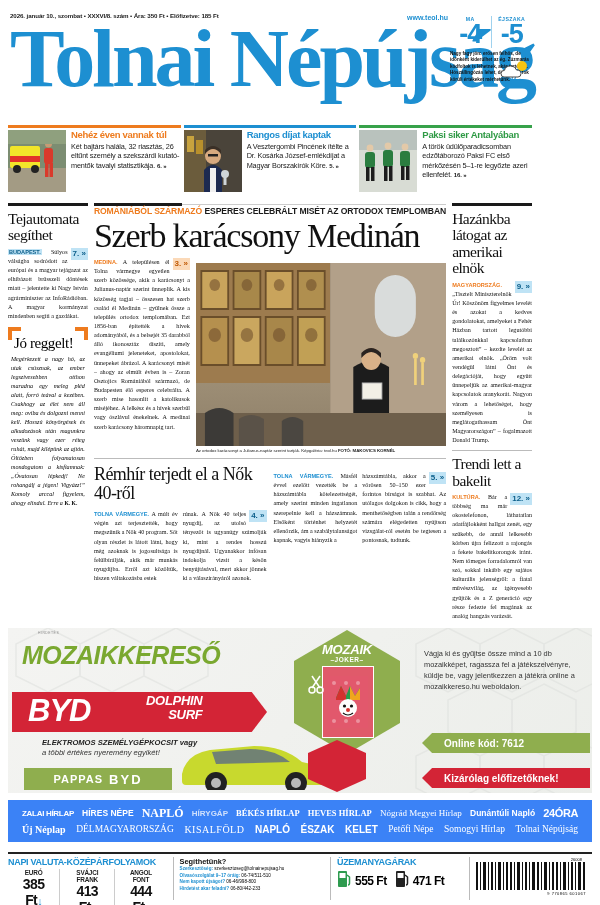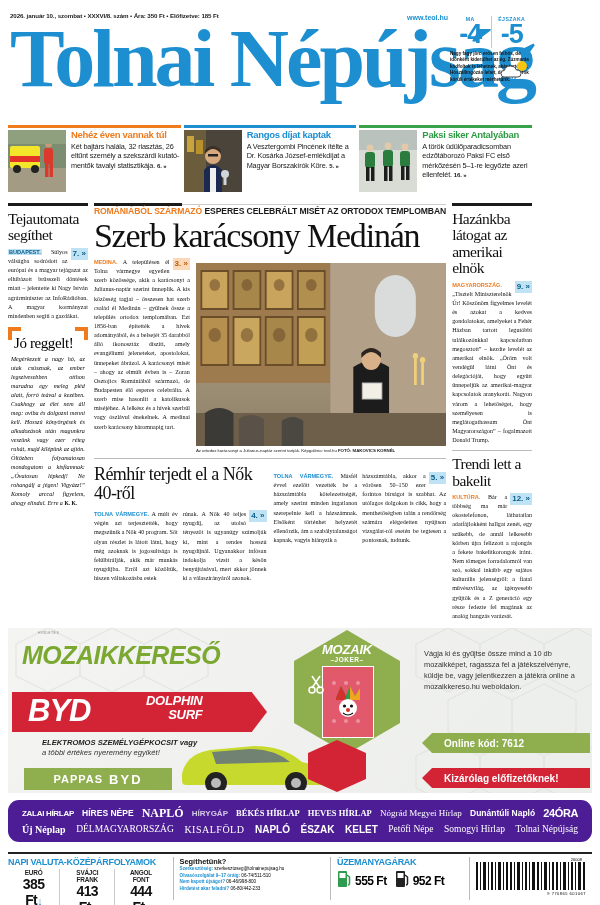--- a/index.html
+++ b/index.html
@@ -237,21 +237,21 @@
     clip-path: polygon(6% 0, 100% 0, 100% 100%, 6% 100%, 0 50%);
   }
   .ad-excl span { font-size: 10px; font-weight: bold; color: #fff; }
   .ad-car {
     position: absolute; left: 168px; top: 96px; width: 150px; height: 66px;
   }
 
   
   .logostrip {
     position: absolute; left: 8px; top: 800px; width: 584px; height: 42px;
-    background: #4c1d95; padding: 5px 14px; border-radius: 11px;
+    background: #3b82f6; padding: 5px 14px;
   }
   .logorow {
     display: flex; justify-content: space-between; align-items: center;
     height: 16px; color: #fff;
   }
   .logorow span { white-space: nowrap; }
 
   
   .bottombar {
     position: absolute; left: 8px; top: 852px; width: 584px; height: 48px;
@@ -696,21 +696,21 @@
           <span class="fuel-val">555 Ft</span>
         </div>
         <div class="fuel">
           <span>
             <svg width="14" height="20" viewBox="0 0 14 20">
               <rect x="1" y="2" width="9" height="16" rx="1" fill="#222"></rect>
               <rect x="2.5" y="4" width="6" height="5" fill="#fff"></rect>
               <path d="M10 6 L12.5 8 L12.5 14 Q12.5 16 11 16" stroke="#222" stroke-width="1.5" fill="none"></path>
             </svg>
           </span>
-          <span class="fuel-val">952 Ft</span>
+          <span class="fuel-val">471 Ft</span>
         </div>
       </div>
     </div>
 
     <div class="bb-sec" style="flex:1;display:flex;flex-direction:column;align-items:flex-end;">
       <div style="font-size:4px;align-self:flex-end;margin-right:4px;">26008</div>
       <div class="barcode">
         <svg width="110" height="28" viewBox="0 0 110 28">
           <g fill="#111">
             <rect x="0" y="0" width="2" height="28"></rect>

